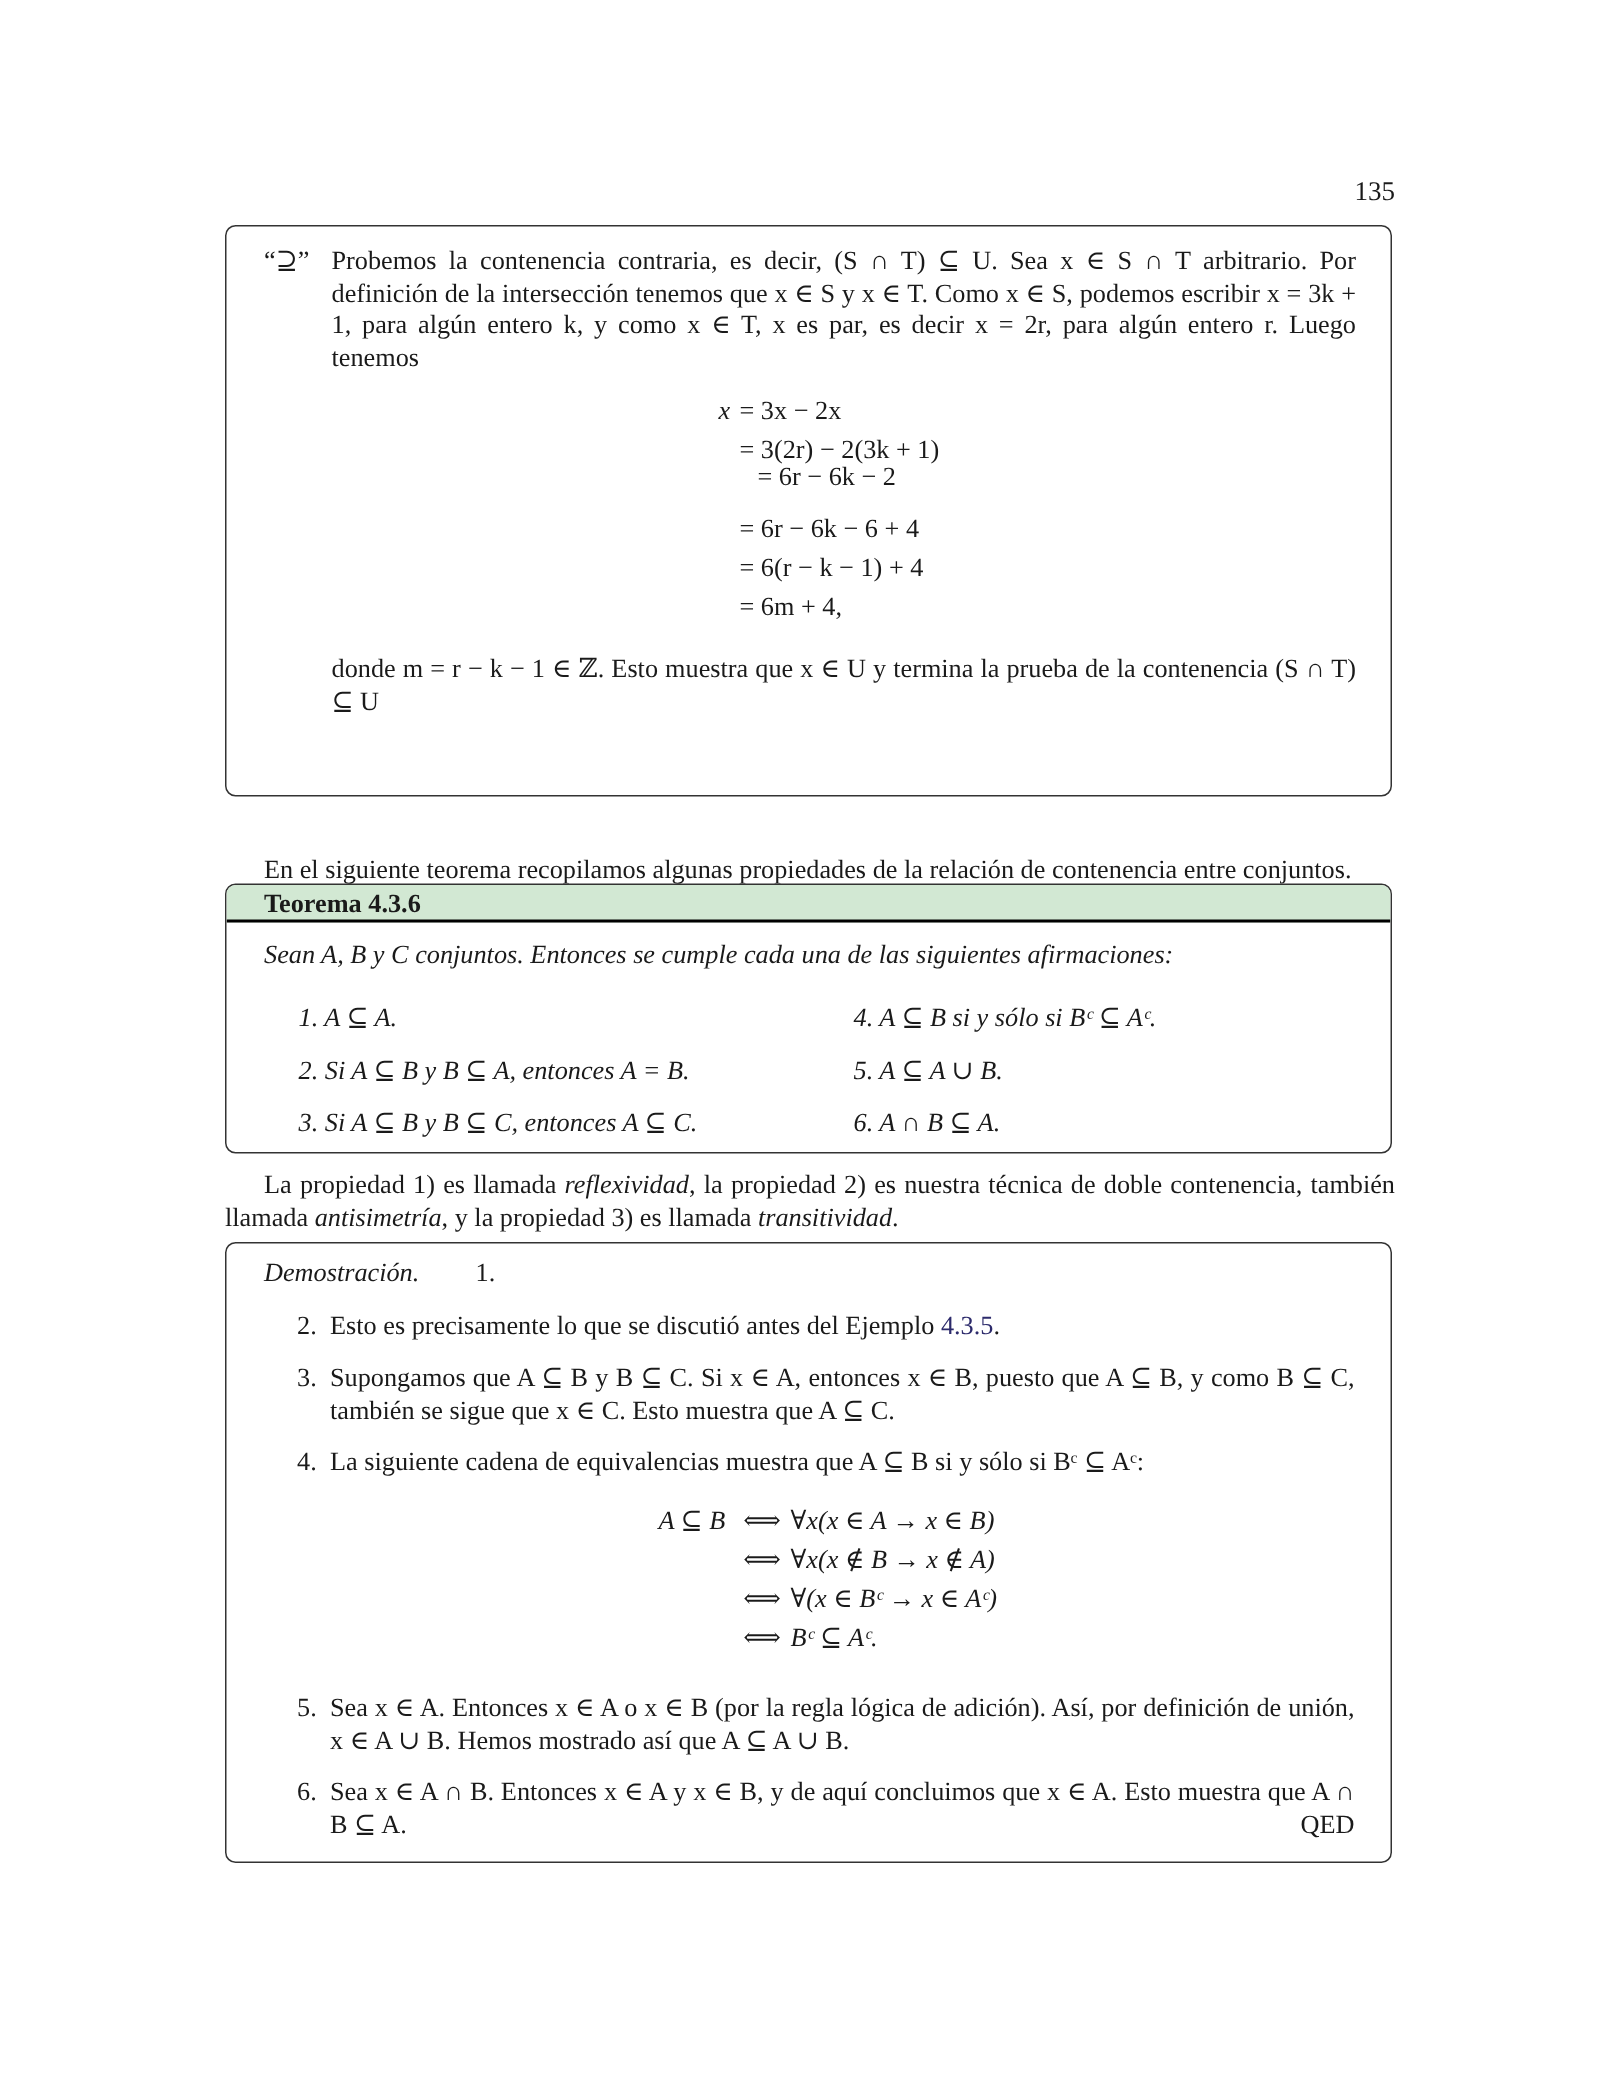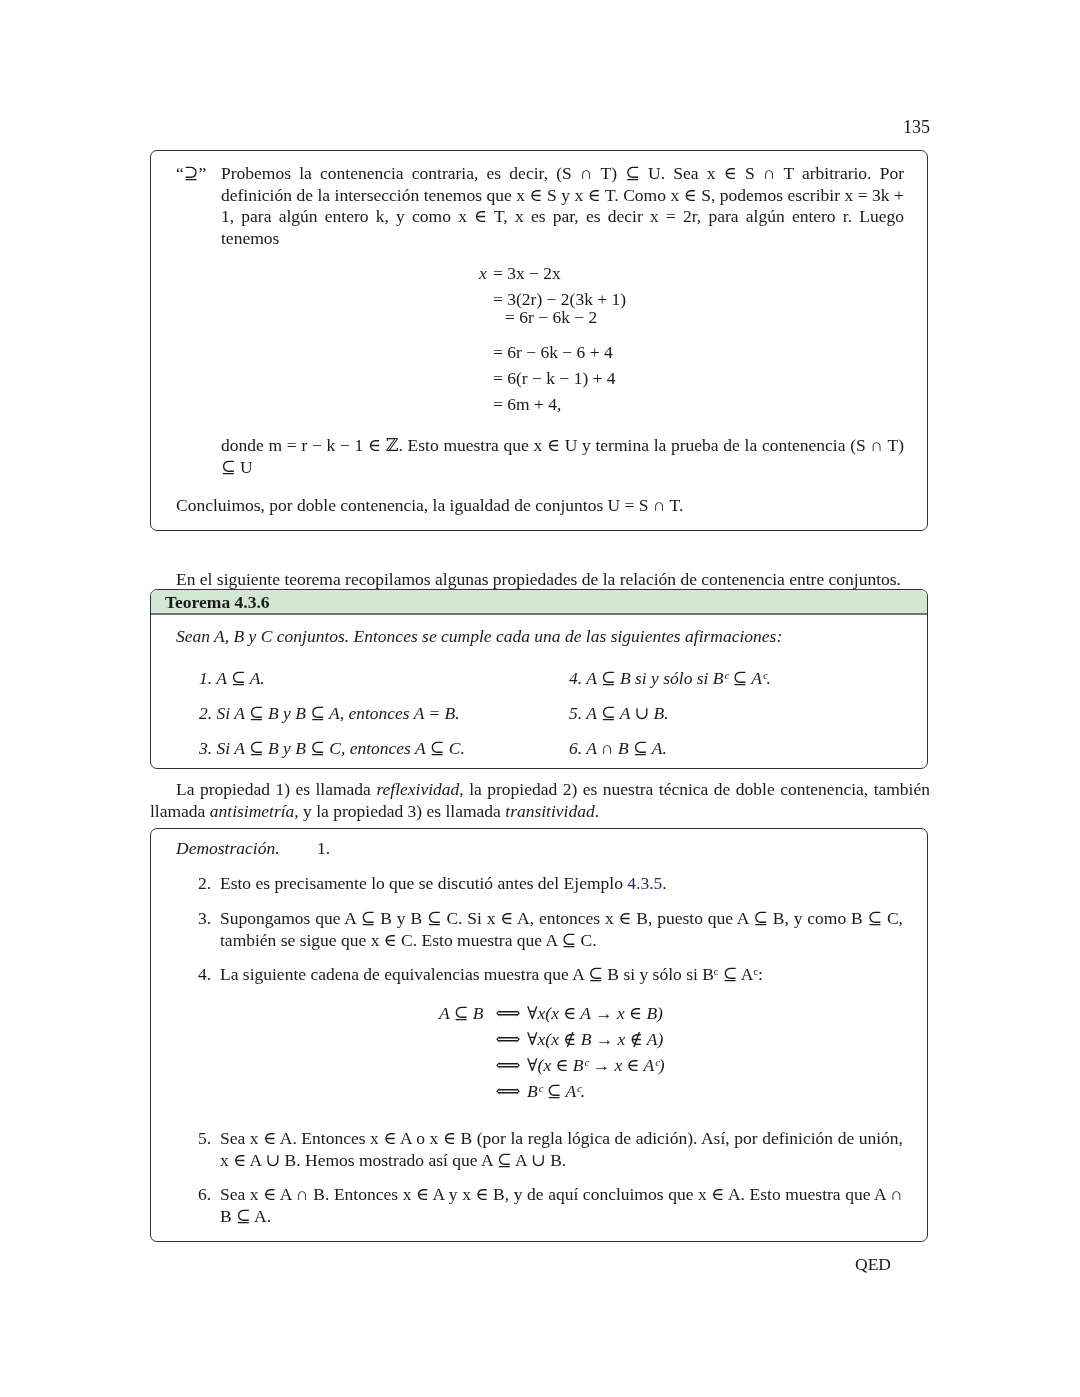--- a/index.html
+++ b/index.html
@@ -18,32 +18,32 @@
   .box1 .item { position: absolute; left: 25px; top: 12px; width: 730px; }
   .box1 .label { position: absolute; left: 0; top: 0; }
   .box1 .para { position: absolute; left: 45px; width: 683px; text-align: justify; }
   .eq { position: absolute; }
   .eq .row { position: absolute; white-space: nowrap; height: 26px; }
   .box1 .conclude { position: absolute; left: 25px; top: 344px; }
   .intro { position: absolute; left: 150px; top: 569px; width: 780px; text-align: justify; }
   .intro .first { text-indent: 26px; }
   .thm { top: 589px; height: 180px; overflow: hidden; }
   .thm .head {
-    height: 23px; background: #d2e8d3; border-bottom: 2px solid #737373;
-    font-weight: bold; padding-left: 14px; line-height: 24px; font-size: 17.5px;
+    height: 23px; background: #d2e8d3; border-bottom: 2px solid #000000;
+    font-weight: bold; padding-left: 25px; line-height: 24px; font-size: 17.5px;
   }
   .thm .stmt { position: absolute; left: 25px; top: 36px; font-style: italic; }
   .thm .li { position: absolute; font-style: italic; white-space: nowrap; }
   .after { position: absolute; left: 150px; top: 779px; width: 780px; text-align: justify; }
   .proof { top: 828px; height: 414px; }
   .proof .demo { position: absolute; left: 25px; top: 9px; font-style: italic; }
   .proof .p { position: absolute; left: 47px; width: 683px; text-align: justify; }
   .proof .num { position: absolute; left: -22px; top: 0; }
   .link { color: #2c2a6b; }
-  .qed { position: absolute; right: 36px; top: 377px; margin-top: 48px; }
+  .qed { position: absolute; right: 24px; top: 377px; }
   .iff { display: inline-block; width: 38px; text-align: center; }
 </style>
 </head>
 <body>
 
 <div class="page-number">135</div>
 
 <div class="box box1">
   <div class="item">
     <span class="label">“⊇”</span>
@@ -52,21 +52,20 @@
   <div class="eq" style="left:328px; top:112px;">
     <div class="row" style="left:0; top:0;"><span class="m">x</span></div>
     <div class="row" style="left:14px; top:0;">= 3x − 2x</div>
     <div class="row" style="left:14px; top:26px;">= 3(2r) − 2(3k + 1)</div>
     <div class="row" style="left:14px; top:44px;margin-left:12px;">= 6r − 6k − 2</div>
     <div class="row" style="left:14px; top:79px;">= 6r − 6k − 6 + 4</div>
     <div class="row" style="left:14px; top:105px;">= 6(r − k − 1) + 4</div>
     <div class="row" style="left:14px; top:131px;">= 6m + 4,</div>
   </div>
   <div class="para" style="position:absolute; left:70px; top:284px; width:683px; text-align:justify;">donde m = r − k − 1 ∈ ℤ. Esto muestra que x ∈ U y termina la prueba de la contenencia (S ∩ T) ⊆ U</div>
-  <div class="conclude">Concluimos, por doble contenencia, la igualdad de conjuntos U = S ∩ T.</div>
 </div>
 
 <div class="intro">
   <div class="first">En el siguiente teorema recopilamos algunas propiedades de la relación de contenencia entre conjuntos.</div>
 </div>
 
 <div class="box thm">
   <div class="head">Teorema 4.3.6</div>
   <div class="stmt">Sean A, B y C conjuntos. Entonces se cumple cada una de las siguientes afirmaciones:</div>
   <div class="li" style="left:48px; top:78px;">1.  A ⊆ A.</div>

